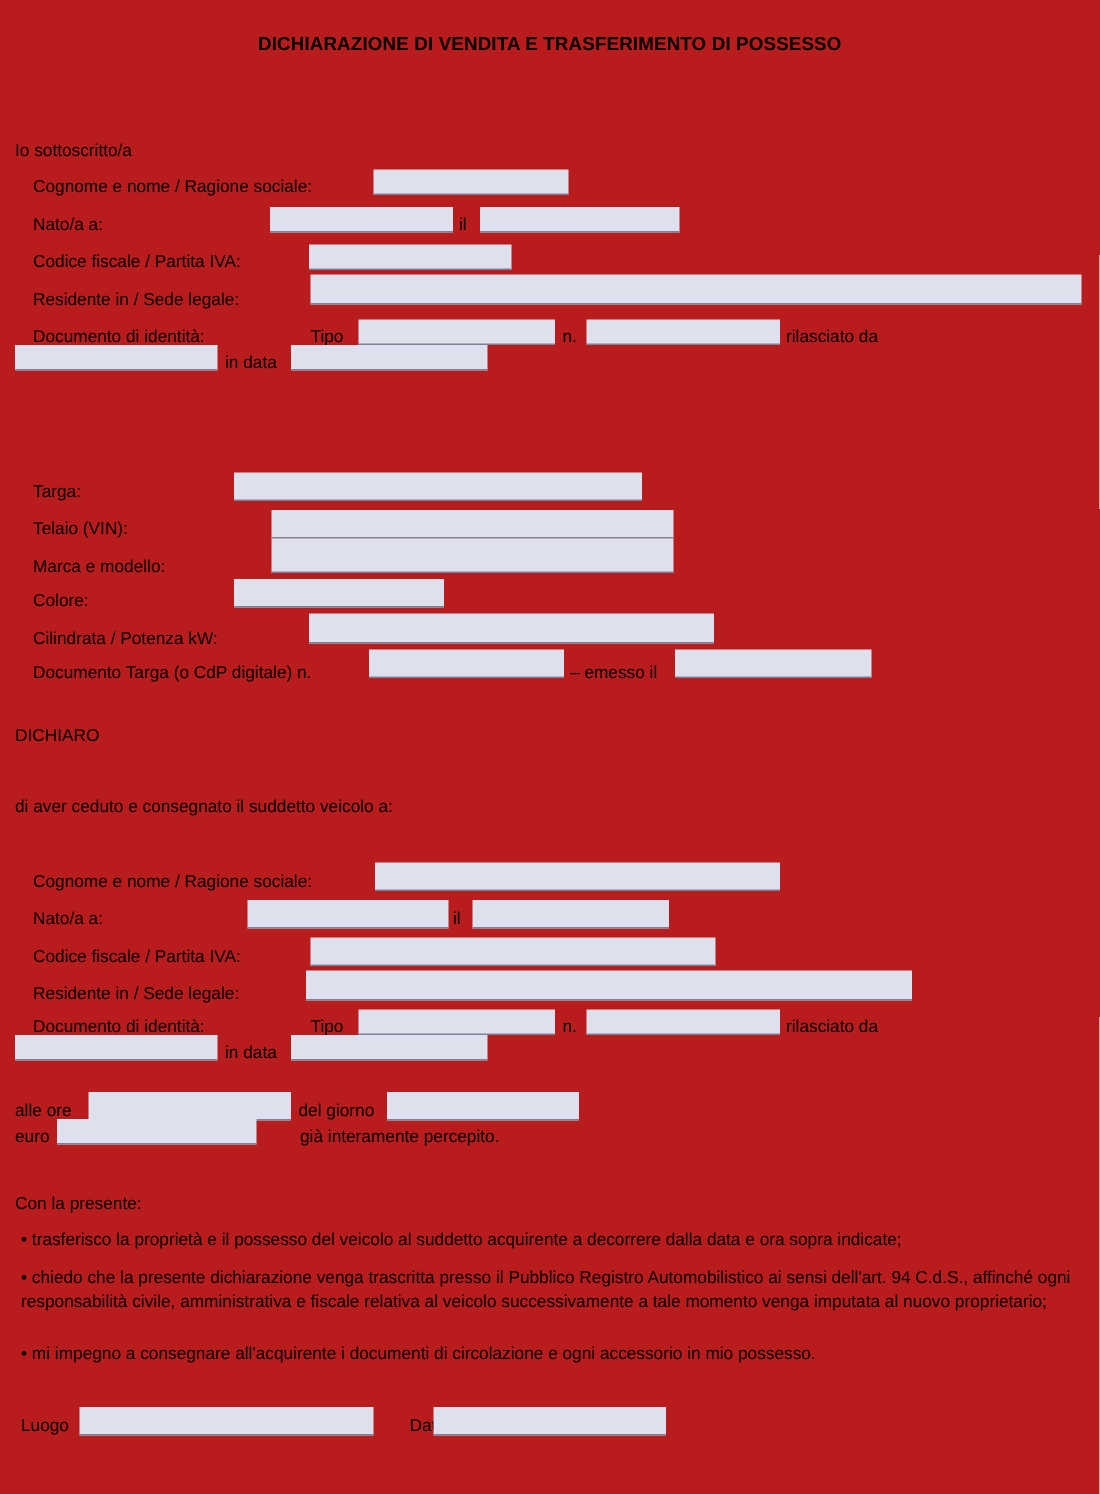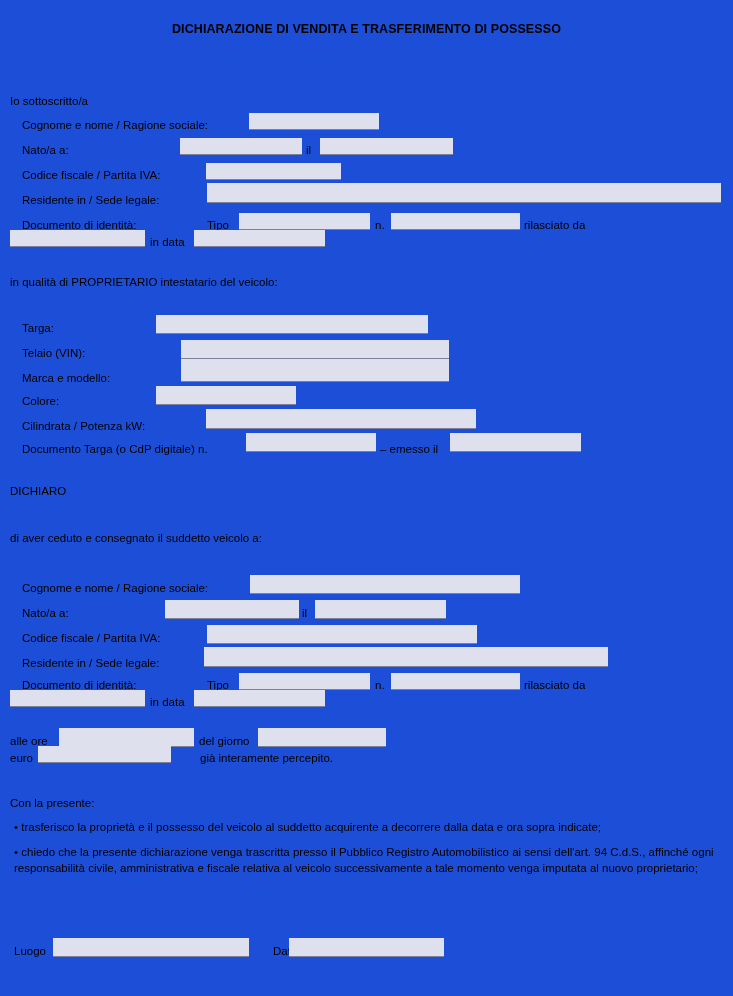--- a/index.html
+++ b/index.html
@@ -9,21 +9,21 @@
     background: #ffffff;
   }
   body {
     font-family: "Liberation Sans", sans-serif;
     color: #000000;
   }
   #page {
     position: relative;
     width: 733px;
     height: 996px;
-    background: #1d4ed8;
+    background: #b91c1c;
     overflow: hidden;
   }
 
   
   .title-main {
     position: absolute;
     left: 0;
     top: 22px;
     width: 733px;
     text-align: center;
@@ -92,21 +92,20 @@
   <div class="txt" style="left:207px; top:218px;">Tipo</div>
   <div class="blank" style="left:239px; top:213px; width:131px;"></div>
   <div class="txt" style="left:375px; top:218px;">n.</div>
   <div class="blank" style="left:391px; top:213px; width:129px;"></div>
   <div class="txt" style="left:524px; top:218px;">rilasciato da</div>
 
   <div class="blank" style="left:10px; top:230px; width:135px;"></div>
   <div class="txt" style="left:150px; top:235px;">in data</div>
   <div class="blank" style="left:194px; top:230px; width:131px;"></div>
 
-  <div class="txt" style="left:10px; top:275px;">in qualità di PROPRIETARIO intestatario del veicolo:</div>
 
   <div class="txt" style="left:22px; top:321px;">Targa:</div>
   <div class="blank" style="left:156px; top:315px; width:272px; height:19px;"></div>
 
   <div class="txt" style="left:22px; top:346px;">Telaio (VIN):</div>
   <div class="blank" style="left:181px; top:340px; width:268px; height:19px;"></div>
 
   <div class="txt" style="left:22px; top:371px;">Marca e modello:</div>
   <div class="blank" style="left:181px; top:359px; width:268px; height:23px;"></div>
 
@@ -163,19 +162,23 @@
   <div class="bullet" style="left:14px; top:820px; width:706px;">
     <span>•</span>
     <span>trasferisco la proprietà e il possesso del veicolo al suddetto acquirente a decorrere dalla data e ora sopra indicate;</span>
   </div>
 
   <div class="bullet" style="left:14px; top:845px; width:706px;">
     <span>•</span>
     <span>chiedo che la presente dichiarazione venga trascritta presso il Pubblico Registro Automobilistico ai sensi dell'art. 94 C.d.S., affinché ogni responsabilità civile, amministrativa e fiscale relativa al veicolo successivamente a tale momento venga imputata al nuovo proprietario;</span>
   </div>
 
+  <div class="bullet" style="left:14px; top:896px; width:706px;">
+    <span>•</span>
+    <span>mi impegno a consegnare all'acquirente i documenti di circolazione e ogni accessorio in mio possesso.</span>
+  </div>
 
   <div class="txt" style="left:14px; top:944px;">Luogo</div>
   <div class="blank" style="left:53px; top:938px; width:196px; height:19px;"></div>
   <div class="txt" style="left:273px; top:944px;">Data</div>
   <div class="blank" style="left:289px; top:938px; width:155px; height:19px;"></div>
 
 </div>
 
 </body></html>

